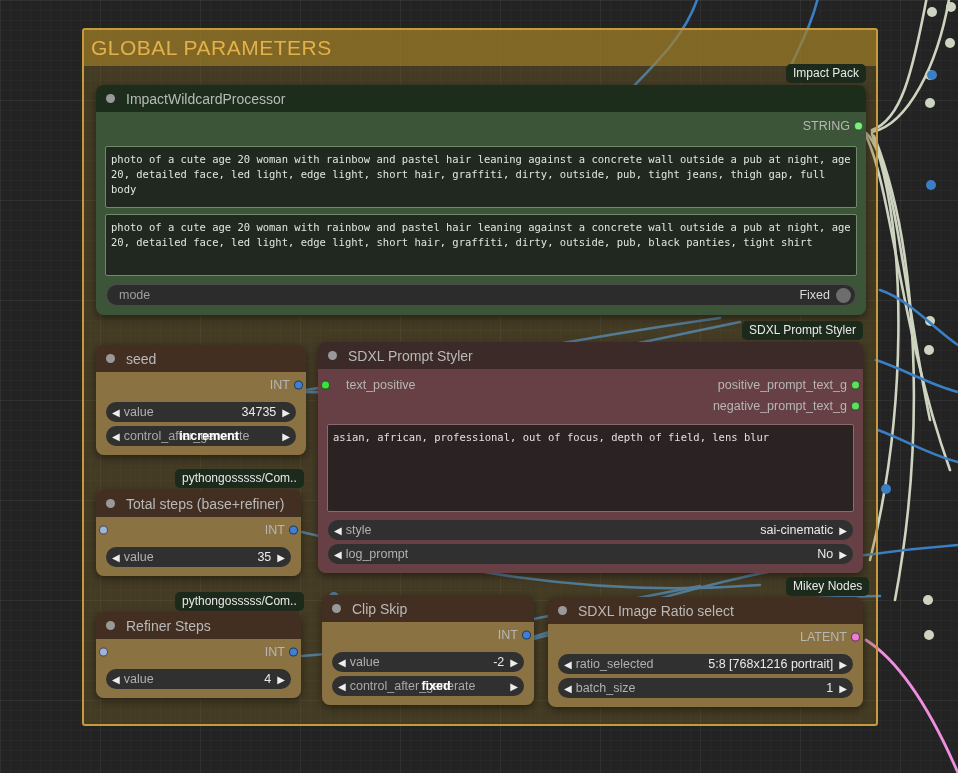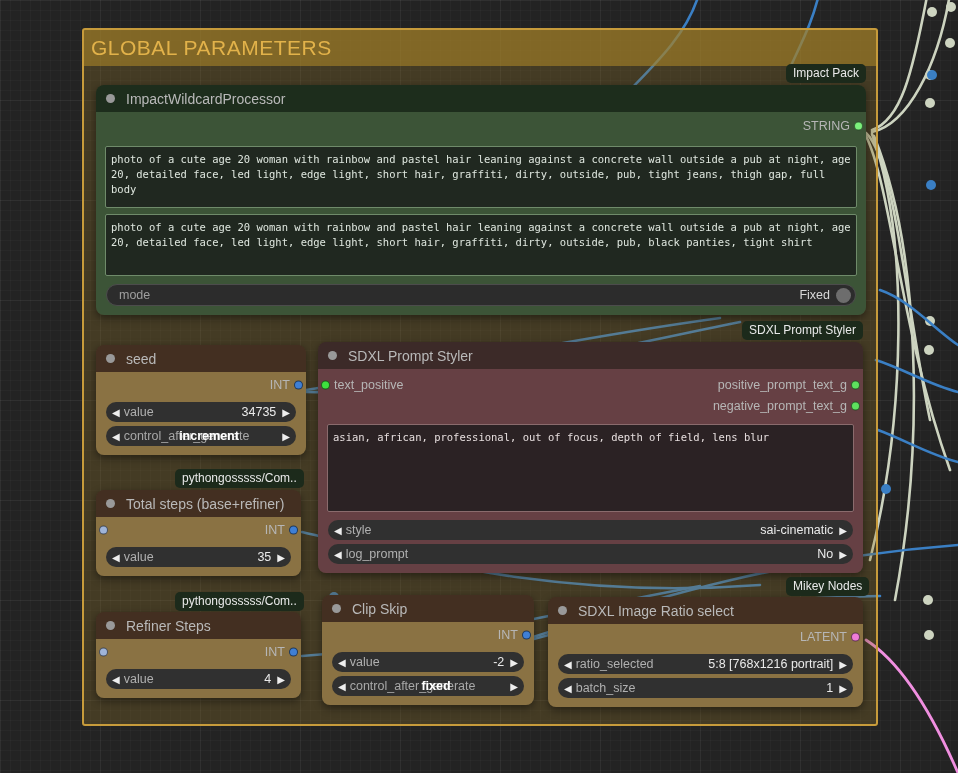--- a/index.html
+++ b/index.html
@@ -81,21 +81,21 @@
 
   
   .slots { position: relative; }
   .slot-row {
     display:flex; align-items:center;
     height: 20px;
     font-size: 12.5px;
     color: #b6b6b6;
     position: relative;
   }
-  .slot-in  { padding-left: 16px; }
+  .slot-in  { padding-left: 28px; }
   .slot-out { justify-content:flex-end; padding-right: 16px; padding-left: 48px; }
   .dot {
     position:absolute; width:9px; height:9px; border-radius:50%;
     top:50%; transform:translateY(-50%);
     border: 1px solid rgba(0,0,0,0.55);
   }
   .dot-left  { left: 3px; }
   .dot-right { right: 3px; }
 
   

